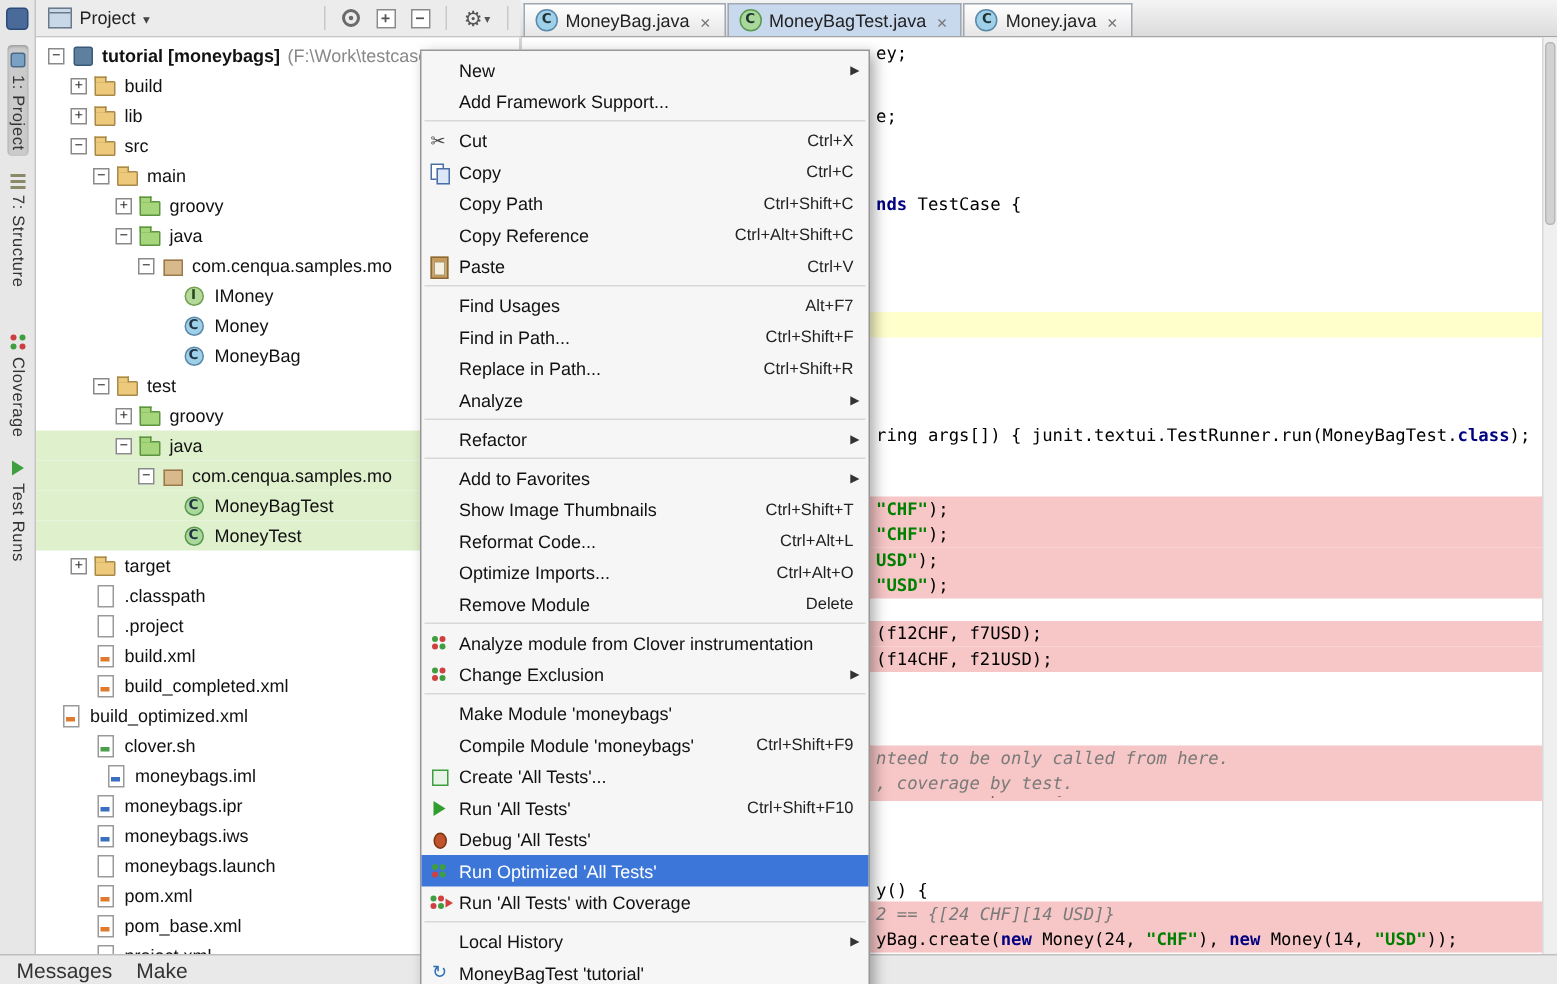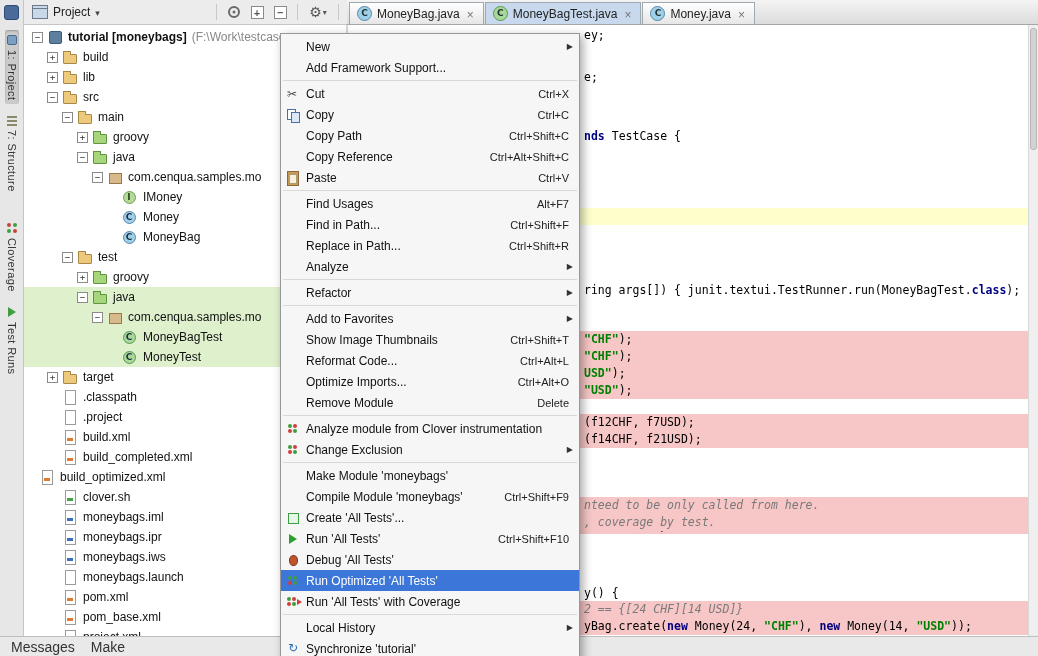--- a/index.html
+++ b/index.html
@@ -312,21 +312,21 @@
       <div class="trow" style="">
         <span class="tg none"></span>
         <span class="ti ti-xml"></span>
         <span class="tl">build_optimized.xml</span>
       </div>
       <div class="trow" style="padding-left: 23px;">
         <span class="tg none"></span>
         <span class="ti ti-script"></span>
         <span class="tl">clover.sh</span>
       </div>
-      <div class="trow" style="padding-left: 23px; align-items: center;">
+      <div class="trow" style="padding-left: 30px; align-items: center;">
         <span class="tg none"></span>
         <span class="ti ti-idea"></span>
         <span class="tl">moneybags.iml</span>
       </div>
       <div class="trow" style="padding-left: 23px;">
         <span class="tg none"></span>
         <span class="ti ti-idea"></span>
         <span class="tl">moneybags.ipr</span>
       </div>
       <div class="trow" style="padding-left: 23px;">
@@ -517,17 +517,17 @@
         <span class="mlabel">Run 'All Tests' with Coverage</span>
       </div>
       <div class="msep"></div>
       <div class="mitem">
         <span class="mic"></span>
         <span class="mlabel">Local History</span>
         <span class="marrow">▶</span>
       </div>
       <div class="mitem">
         <span class="mic mi-sync"></span>
-        <span class="mlabel">Synchronize 'tutorial'</span>
+        <span class="mlabel">MoneyBagTest 'tutorial'</span>
       </div>
     </div>
 
 </div>
 
 </body></html>

